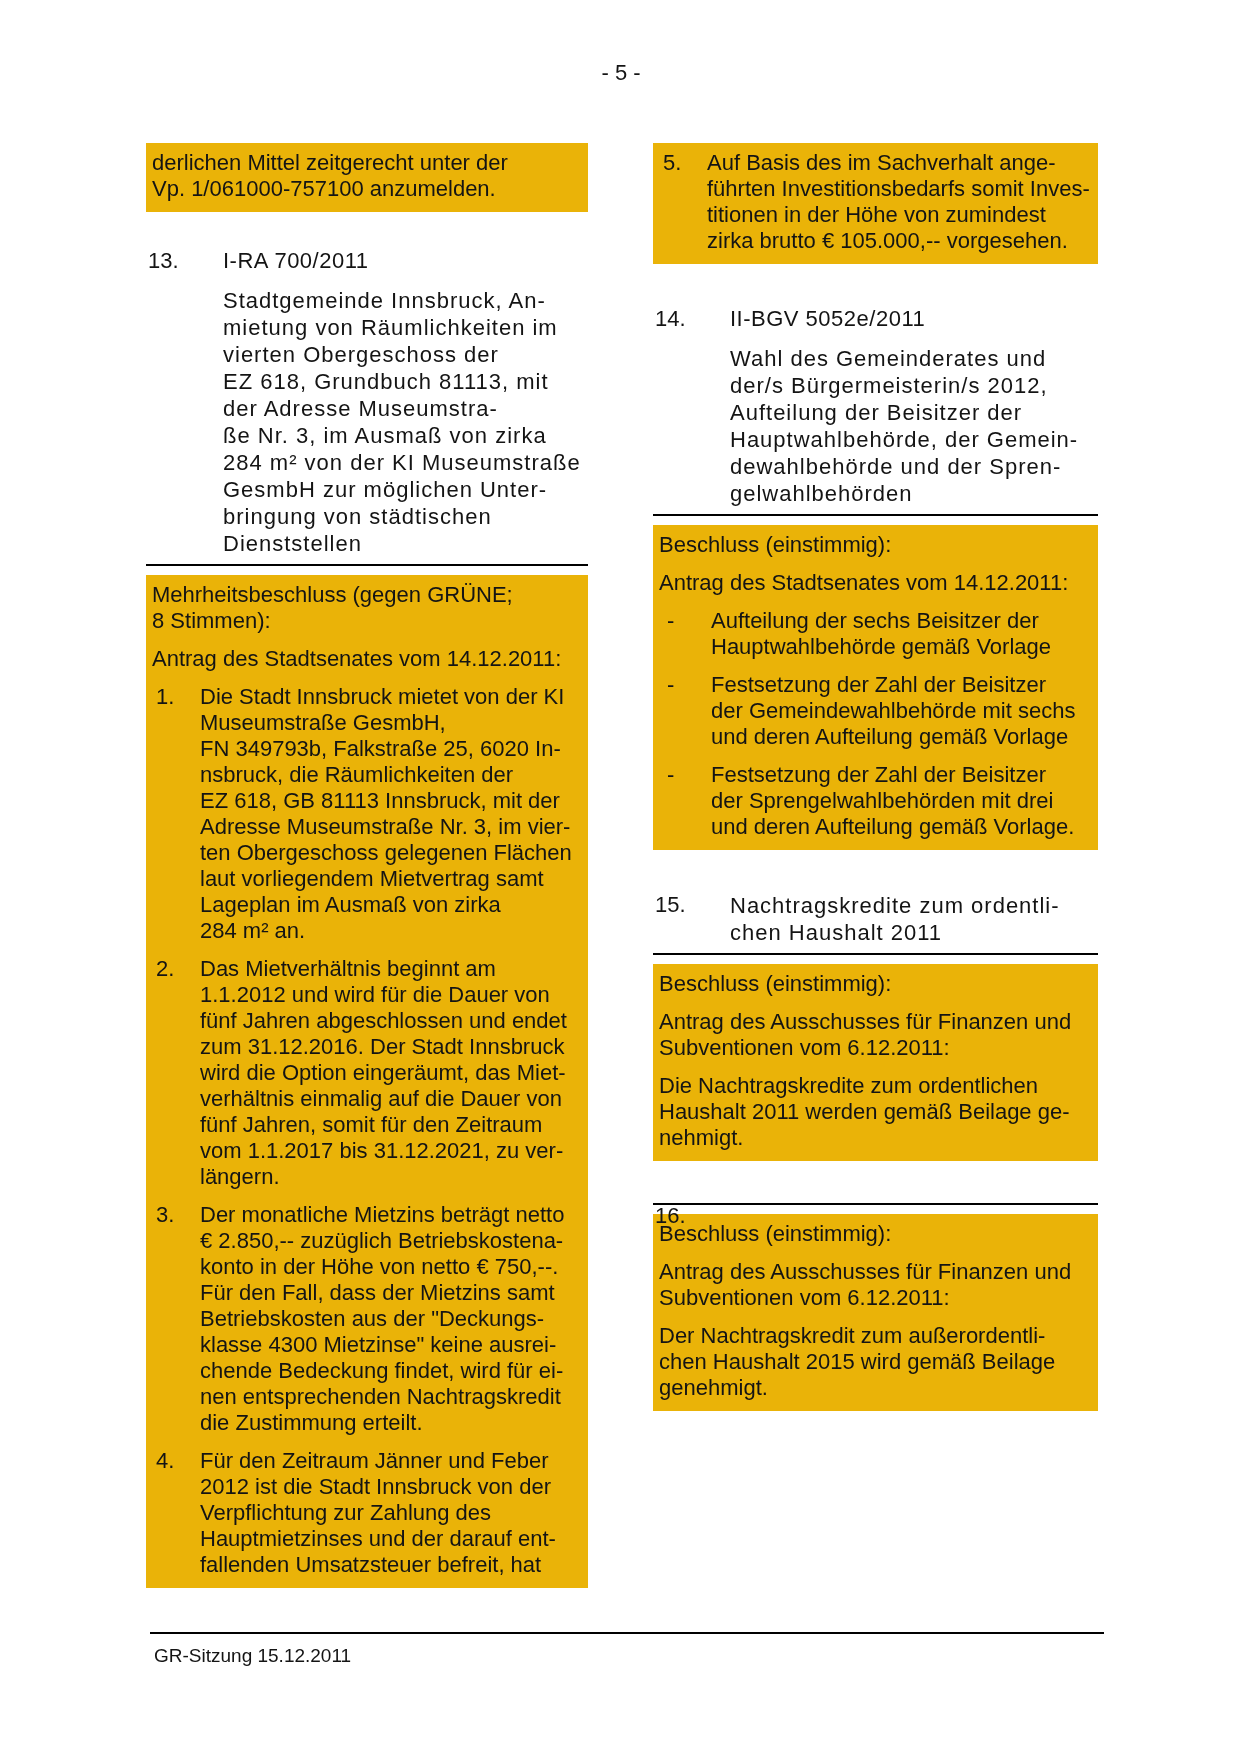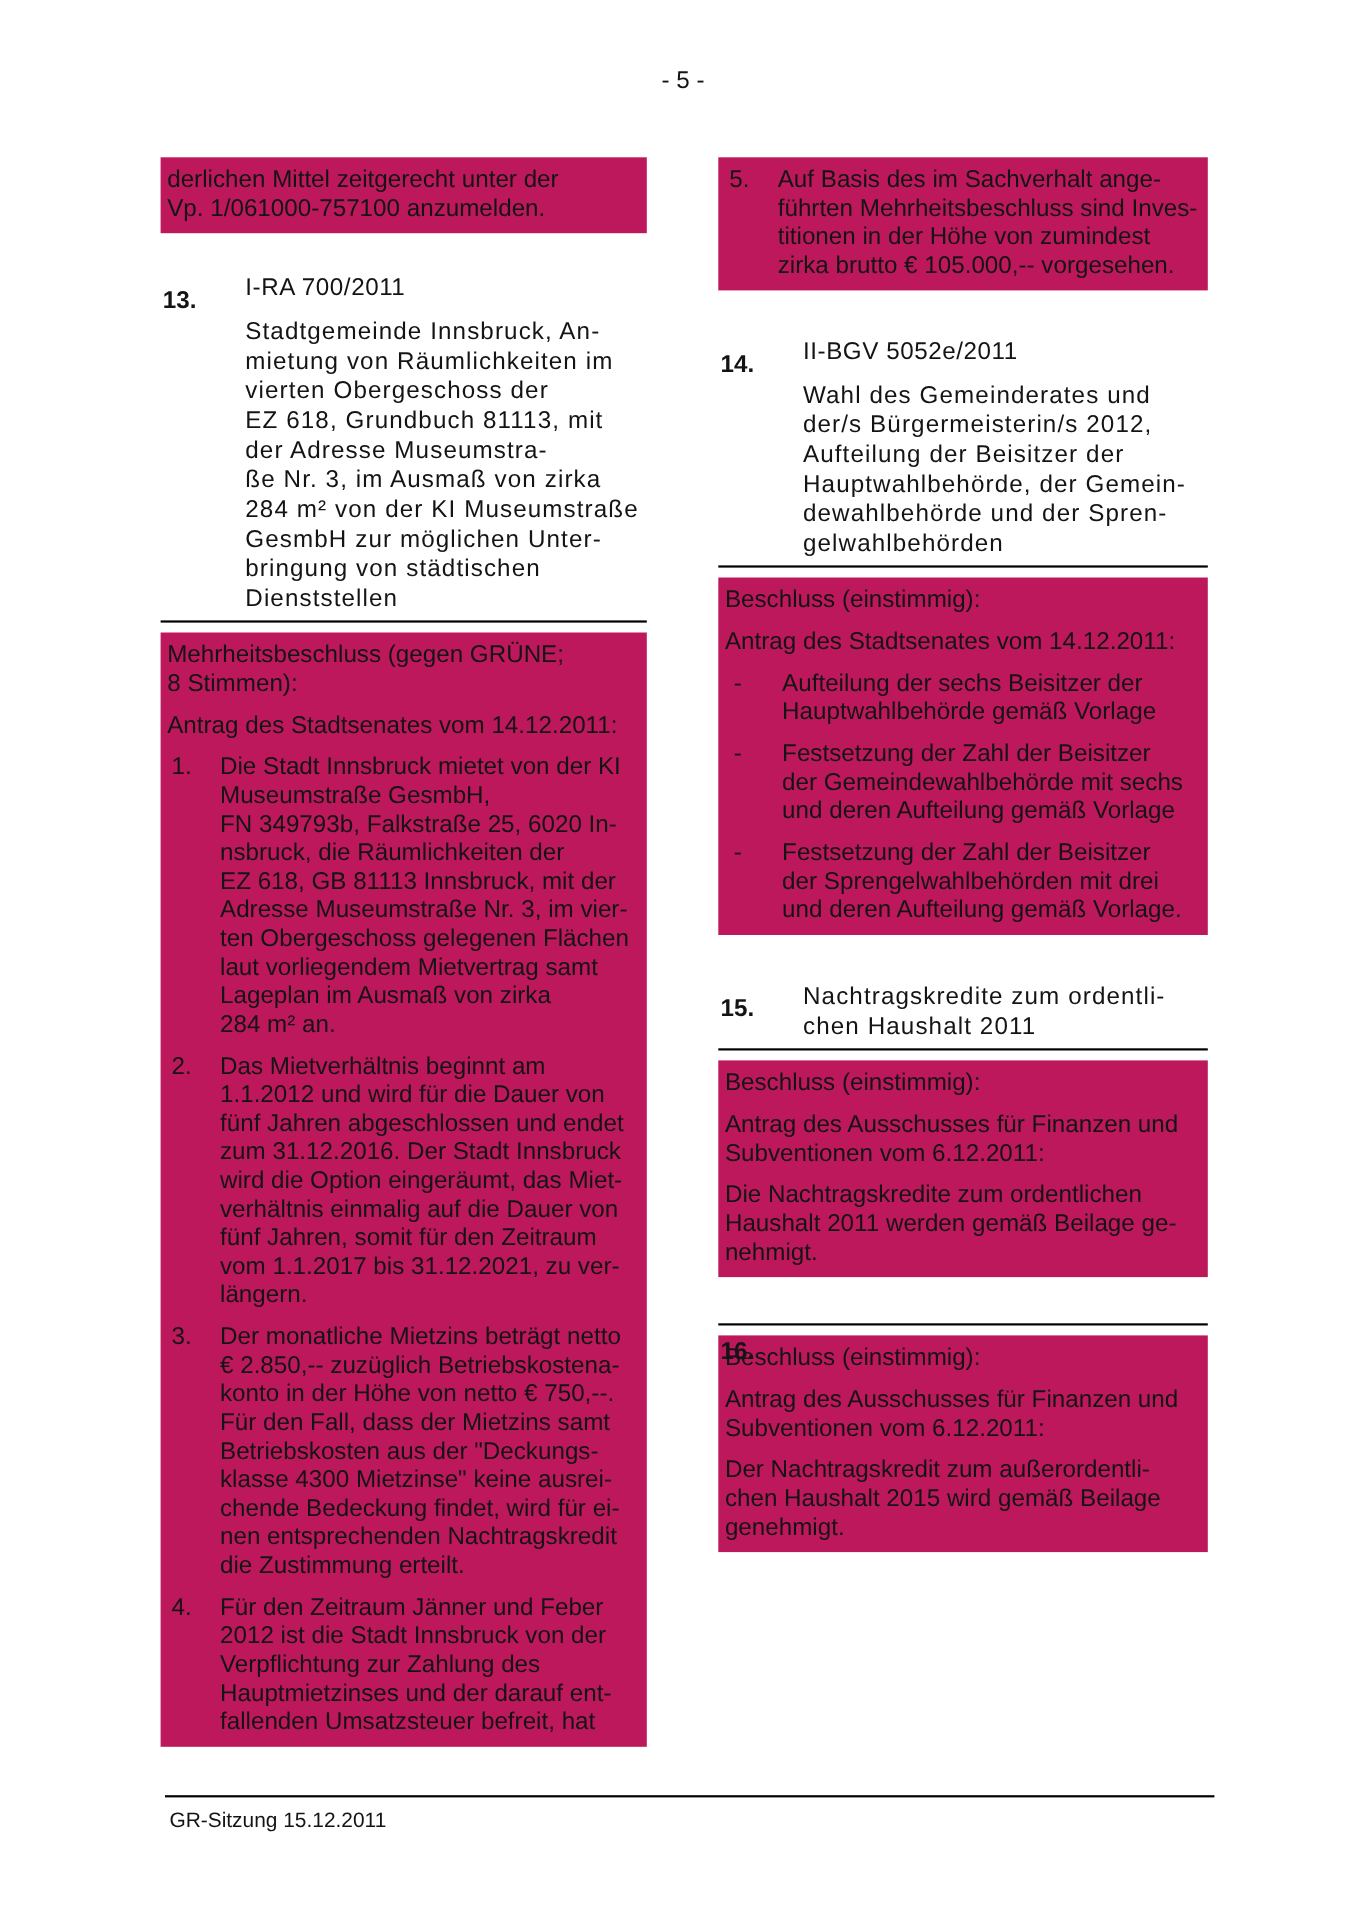--- a/index.html
+++ b/index.html
@@ -29,21 +29,21 @@
     top: 143px;
     font-size: 22px;
     line-height: 26px;
   }
   .col-left  { left: 146px; width: 442px; }
   .col-right { left: 653px; width: 445px; }
 
   .txt { white-space: pre-line; }
 
   .gray {
-    background: #be185d;
+    background: #eab308;
     padding: 7px 8px 10px 6px;
   }
   .gray .decision-p { margin: 0 0 12px 0; }
   .gray .decision-p:last-child { margin-bottom: 0; }
 
   .point {
     position: relative;
     padding-left: 48px;
     margin: 0 0 12px 0;
   }
@@ -59,22 +59,21 @@
   .indent-cont { padding-left: 48px; }
 
   .item-head {
     position: relative;
     padding-left: 77px;
     margin-top: 42px;
   }
   .item-head .item-num {
     position: absolute;
     left: 2px;
-    top: 12px;
-    font-weight: bold;
+    top: 0;
   }
   .item-ref { letter-spacing: 0.5px; }
   .item-title {
     margin: 13px 0 0 77px;
     letter-spacing: 1px;
     line-height: 27px;
   }
   .head-title {
     letter-spacing: 1px;
     line-height: 27px;
@@ -182,21 +181,21 @@
     </div>
   </div>
 </div>
 
 <div class="col col-right">
 
   <div class="gray first-gray">
     <div class="point">
       <span class="point-num">5.</span>
       <span class="txt">Auf Basis des im Sachverhalt ange-
-führten Mehrheitsbeschluss sind Inves-
+führten Investitionsbedarfs somit Inves-
 titionen in der Höhe von zumindest
 zirka brutto € 105.000,-- vorgesehen.</span>
     </div>
   </div>
 
   <div class="item-head">
     <span class="item-num">14.</span>
     <span class="item-ref">II-BGV 5052e/2011</span>
   </div>
   <div class="txt item-title">Wahl des Gemeinderates und

